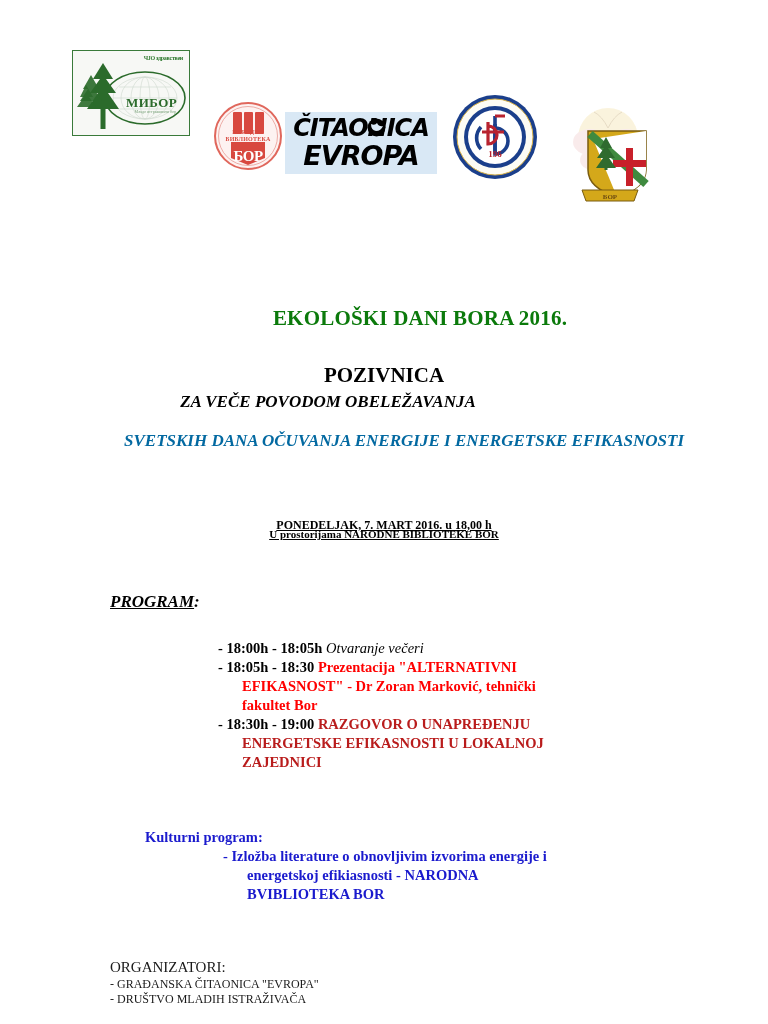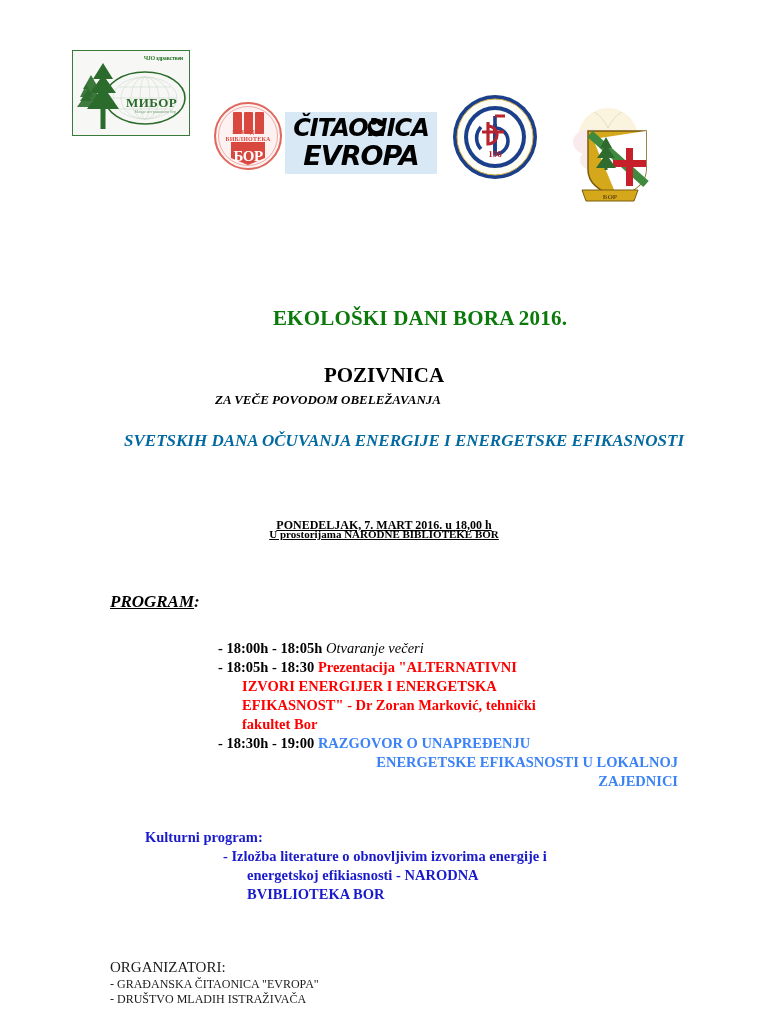--- a/index.html
+++ b/index.html
@@ -154,21 +154,21 @@
     top: 363px; left: 0; width: 768px;
     text-align: center;
     font-size: 21px;
     font-weight: bold;
     color: #000000;
   }
   .title-sub1 {
     position: absolute;
     top: 392px; left: 0; width: 656px;
     text-align: center;
-    font-size: 13px;
+    font-size: 17px;
     font-style: italic;
     font-weight: bold;
     color: #000000;
   }
   .title-sub2 {
     position: absolute;
     top: 428px; left: 84px; width: 600px;
     text-align: right;
     font-size: 17px;
     font-style: italic;
@@ -211,21 +211,21 @@
     top: 639px; left: 218px;
     width: 460px;
     font-size: 14.5px;
     font-weight: bold;
     line-height: 19px;
   }
   .sched-item { margin-bottom: 0; }
   .sched-time { color: #000000; }
   .sched-plain { font-weight: normal; font-style: italic; color: #000000; }
   .sched-red { color: #ff0000; }
-  .sched-green { color: #3b82f6; text-align: right; }
+  .sched-green { color: #b91c1c; }
   .sched-cont { display: block; padding-left: 24px; }
 
   .kulturni {
     position: absolute;
     top: 828px; left: 145px;
     width: 520px;
     font-size: 14.5px;
     font-weight: bold;
     color: #1a1acd;
     line-height: 19px;
@@ -381,21 +381,20 @@
   <div class="schedule">
 
     <div class="sched-item">
       <span class="sched-time">- 18:00h - 18:05h</span>
       <span class="sched-plain">Otvaranje večeri</span>
     </div>
 
     <div class="sched-item">
       <span class="sched-time">- 18:05h - 18:30</span>
       <span class="sched-red">Prezentacija "ALTERNATIVNI</span>
-      <span class="sched-cont sched-red">IZVORI ENERGIJER I  ENERGETSKA</span>
       <span class="sched-cont sched-red">EFIKASNOST" - Dr Zoran Marković, tehnički</span>
       <span class="sched-cont sched-red">fakultet Bor</span>
     </div>
 
     <div class="sched-item">
       <span class="sched-time">- 18:30h - 19:00</span>
       <span class="sched-green">RAZGOVOR O UNAPREĐENJU</span>
       <span class="sched-cont sched-green">ENERGETSKE EFIKASNOSTI U LOKALNOJ</span>
       <span class="sched-cont sched-green">ZAJEDNICI</span>
     </div>

